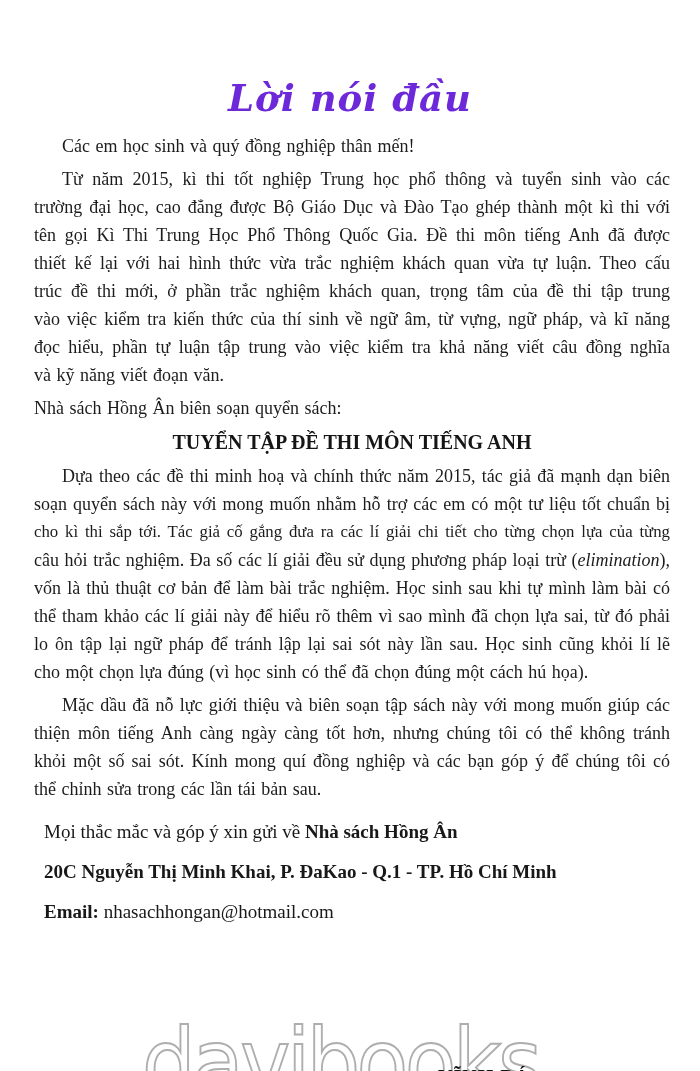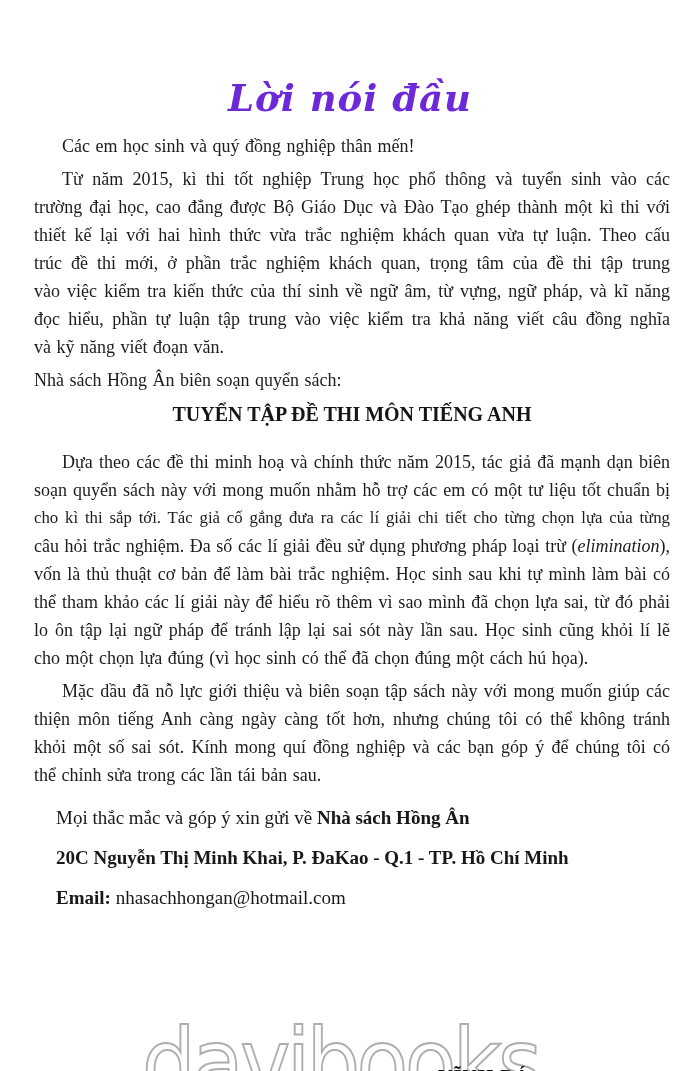--- a/index.html
+++ b/index.html
@@ -37,24 +37,24 @@
     word-spacing: 1px;
   }
   .line.last { text-align-last: left; }
   .line.indent { text-indent: 28px; }
   .line.long { font-size: 16.8px; }
   .book-heading {
     text-align: center;
     font-weight: 700;
     font-size: 20px;
     line-height: 28px;
-    margin: 6px 0 20px 0;
+    margin: 6px 0 6px 0;
     color: #151515;
   }
-  .contact { margin: 16px 30px 0 56px; }
+  .contact { margin: 16px 30px 0 44px; }
   .contact-line {
     font-size: 19px;
     line-height: 26px;
     margin-top: 14px;
     color: #181818;
   }
   .contact-line b { font-weight: 700; }
   .signature {
     position: absolute;
     left: 438px; top: 990px;
@@ -88,20 +88,21 @@
 
   <div class="content">
 
     <div class="para">
       <div class="line last indent">Các em học sinh và quý đồng nghiệp thân mến!</div>
     </div>
 
     <div class="para">
       <div class="line indent">Từ năm 2015, kì thi tốt nghiệp Trung học phổ thông và tuyển sinh vào các</div>
       <div class="line">trường đại học, cao đẳng được Bộ Giáo Dục và Đào Tạo ghép thành một kì thi với</div>
+      <div class="line">tên gọi Kì Thi Trung Học Phổ Thông Quốc Gia. Đề thi môn tiếng Anh đã được</div>
       <div class="line">thiết kế lại với hai hình thức vừa trắc nghiệm khách quan vừa tự luận. Theo cấu</div>
       <div class="line">trúc đề thi mới, ở phần trắc nghiệm khách quan, trọng tâm của đề thi tập trung</div>
       <div class="line">vào việc kiểm tra kiến thức của thí sinh về ngữ âm, từ vựng, ngữ pháp, và kĩ năng</div>
       <div class="line">đọc hiểu, phần tự luận tập trung vào việc kiểm tra khả năng viết câu đồng nghĩa</div>
       <div class="line last">và kỹ năng viết đoạn văn.</div>
     </div>
 
     <div class="para">
       <div class="line last">Nhà sách Hồng Ân biên soạn quyển sách:</div>
     </div>

